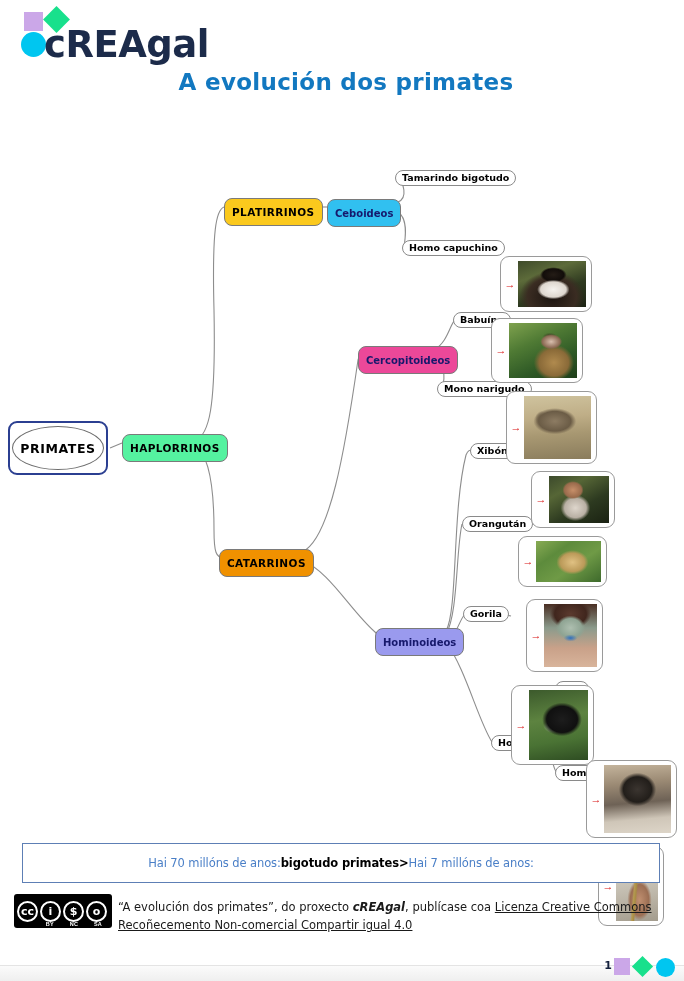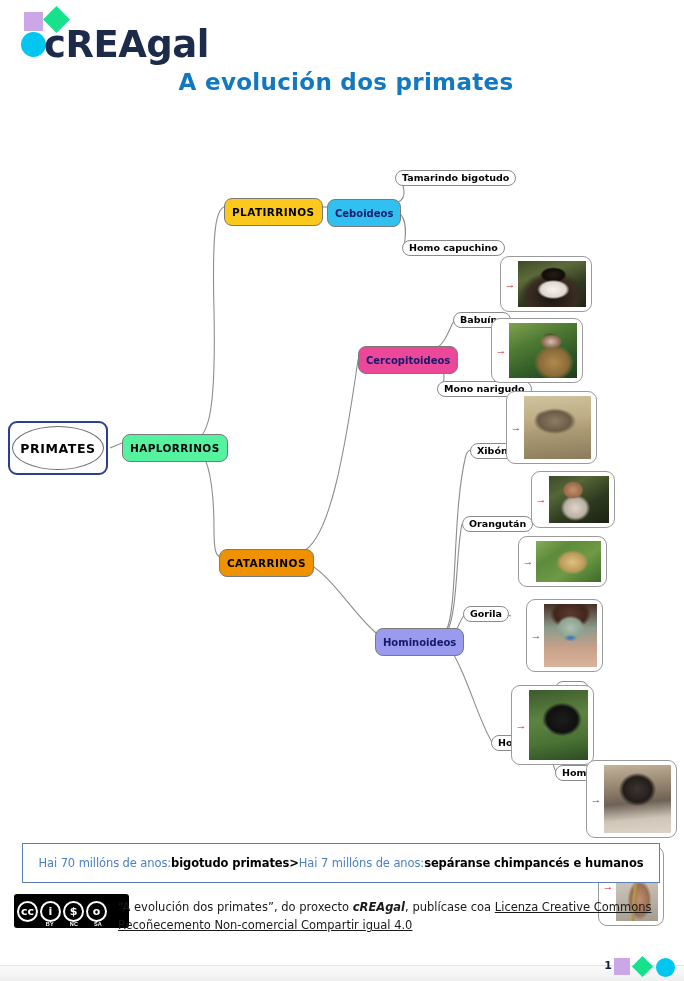--- a/index.html
+++ b/index.html
@@ -123,21 +123,21 @@
     border:1px solid #5d7fb5; background:#ffffff;
     display:flex; align-items:center; justify-content:center;
     font-size:11.5px; font-family:"DejaVu Sans", sans-serif;
     color:#4a7fc7; white-space:nowrap; letter-spacing:-0.1px;
   }
   #timeline b { color:#000; }
 
   
   #cc-block { position:absolute; left:14px; top:894px; width:660px; }
   #cc-badge {
-    position:absolute; left:0; top:0; width:115px; height:34px;
+    position:absolute; left:0; top:0; width:98px; height:34px;
     background:#000; border-radius:3px;
     display:flex; align-items:center; padding:0 3px; gap:2px;
   }
   #cc-badge .ccicon {
     width:21px; height:21px; border-radius:50%;
     border:2px solid #fff; color:#fff; background:#000;
     font-size:11px; font-weight:bold;
     display:flex; align-items:center; justify-content:center;
     font-family:"DejaVu Sans", sans-serif;
   }
@@ -364,21 +364,20 @@
         linear-gradient(170deg, #e6e2d8 0%, #cfcabe 35%, #b9b2a4 70%, #a39c8e 100%)"></span>
   </div>
 
 </div>
 
 <div id="timeline">
   <span>Hai 70 millóns de anos: </span>
     <b>bigotudo primates</b>
     <b> &gt; </b>
     <span>Hai 7 millóns de anos: </span>
-    <b>sepáranse chimpancés e humanos</b>
 </div>
 
 <div id="cc-block">
   <div id="cc-badge">
     <span class="ccicon">cc</span>
     <span class="ccicon">i</span>
     <span class="ccicon">$</span>
     <span class="ccicon">o</span>
     <span class="cclabels">
       <span>BY</span>

